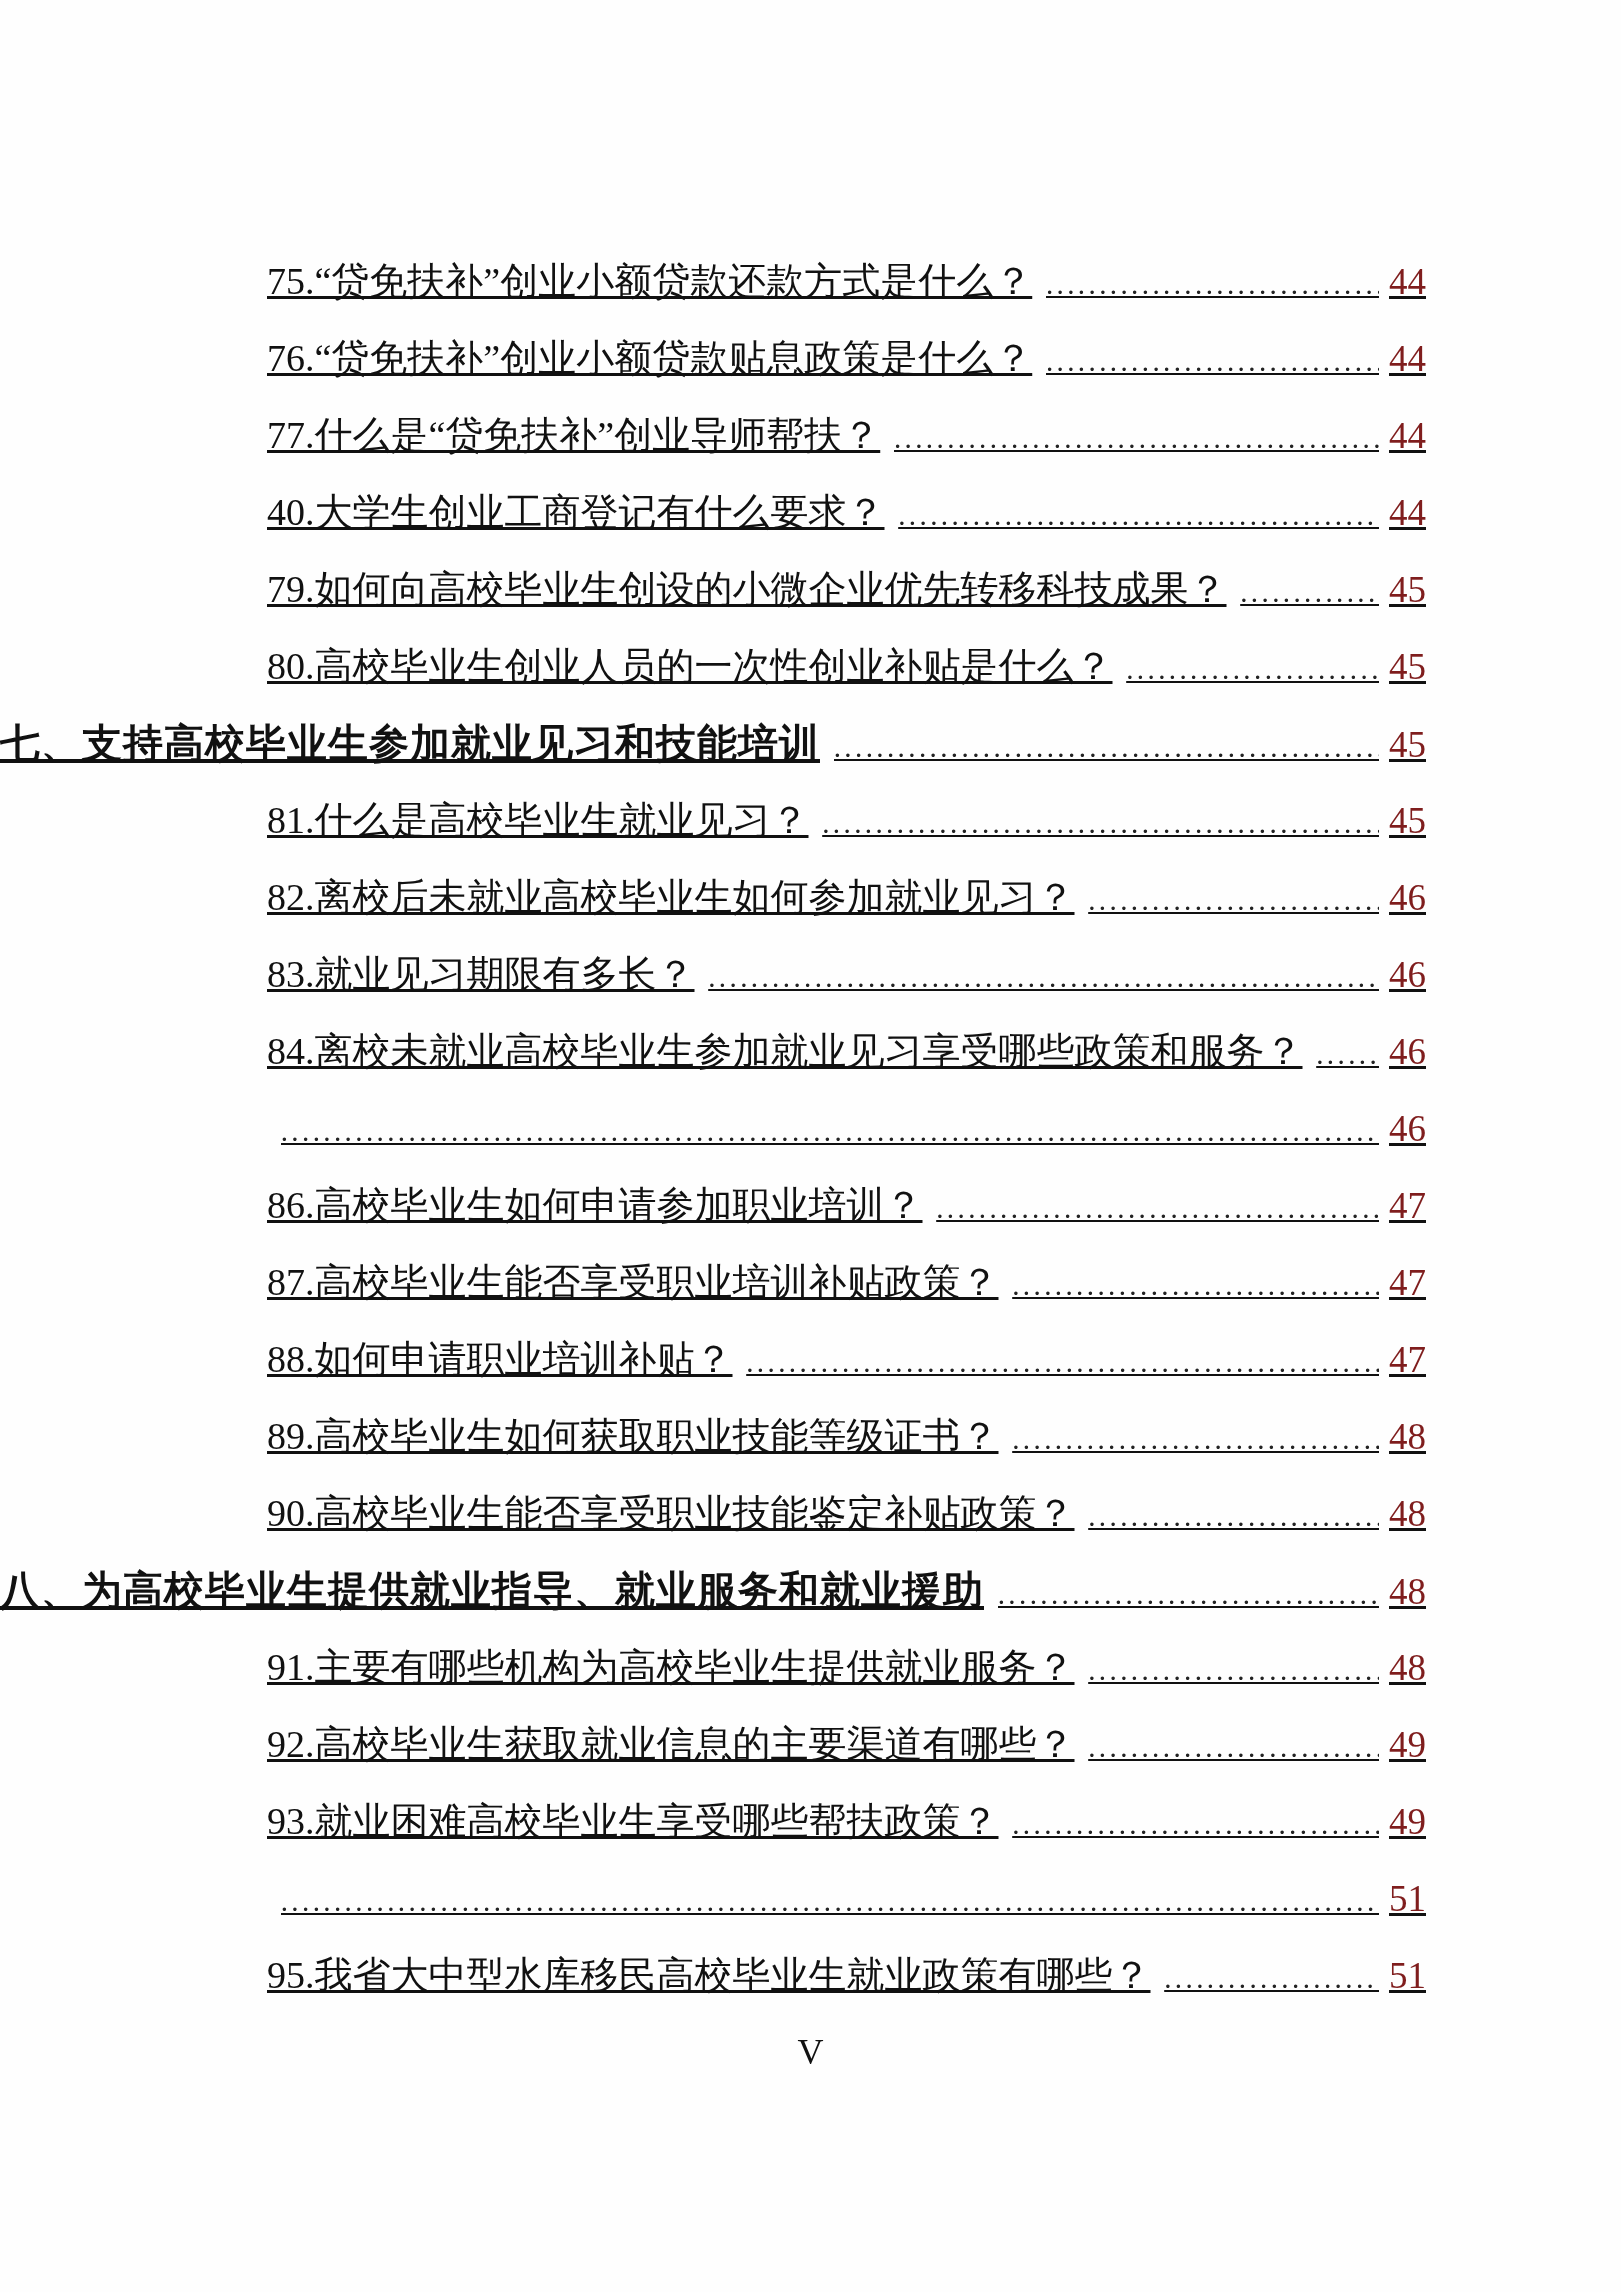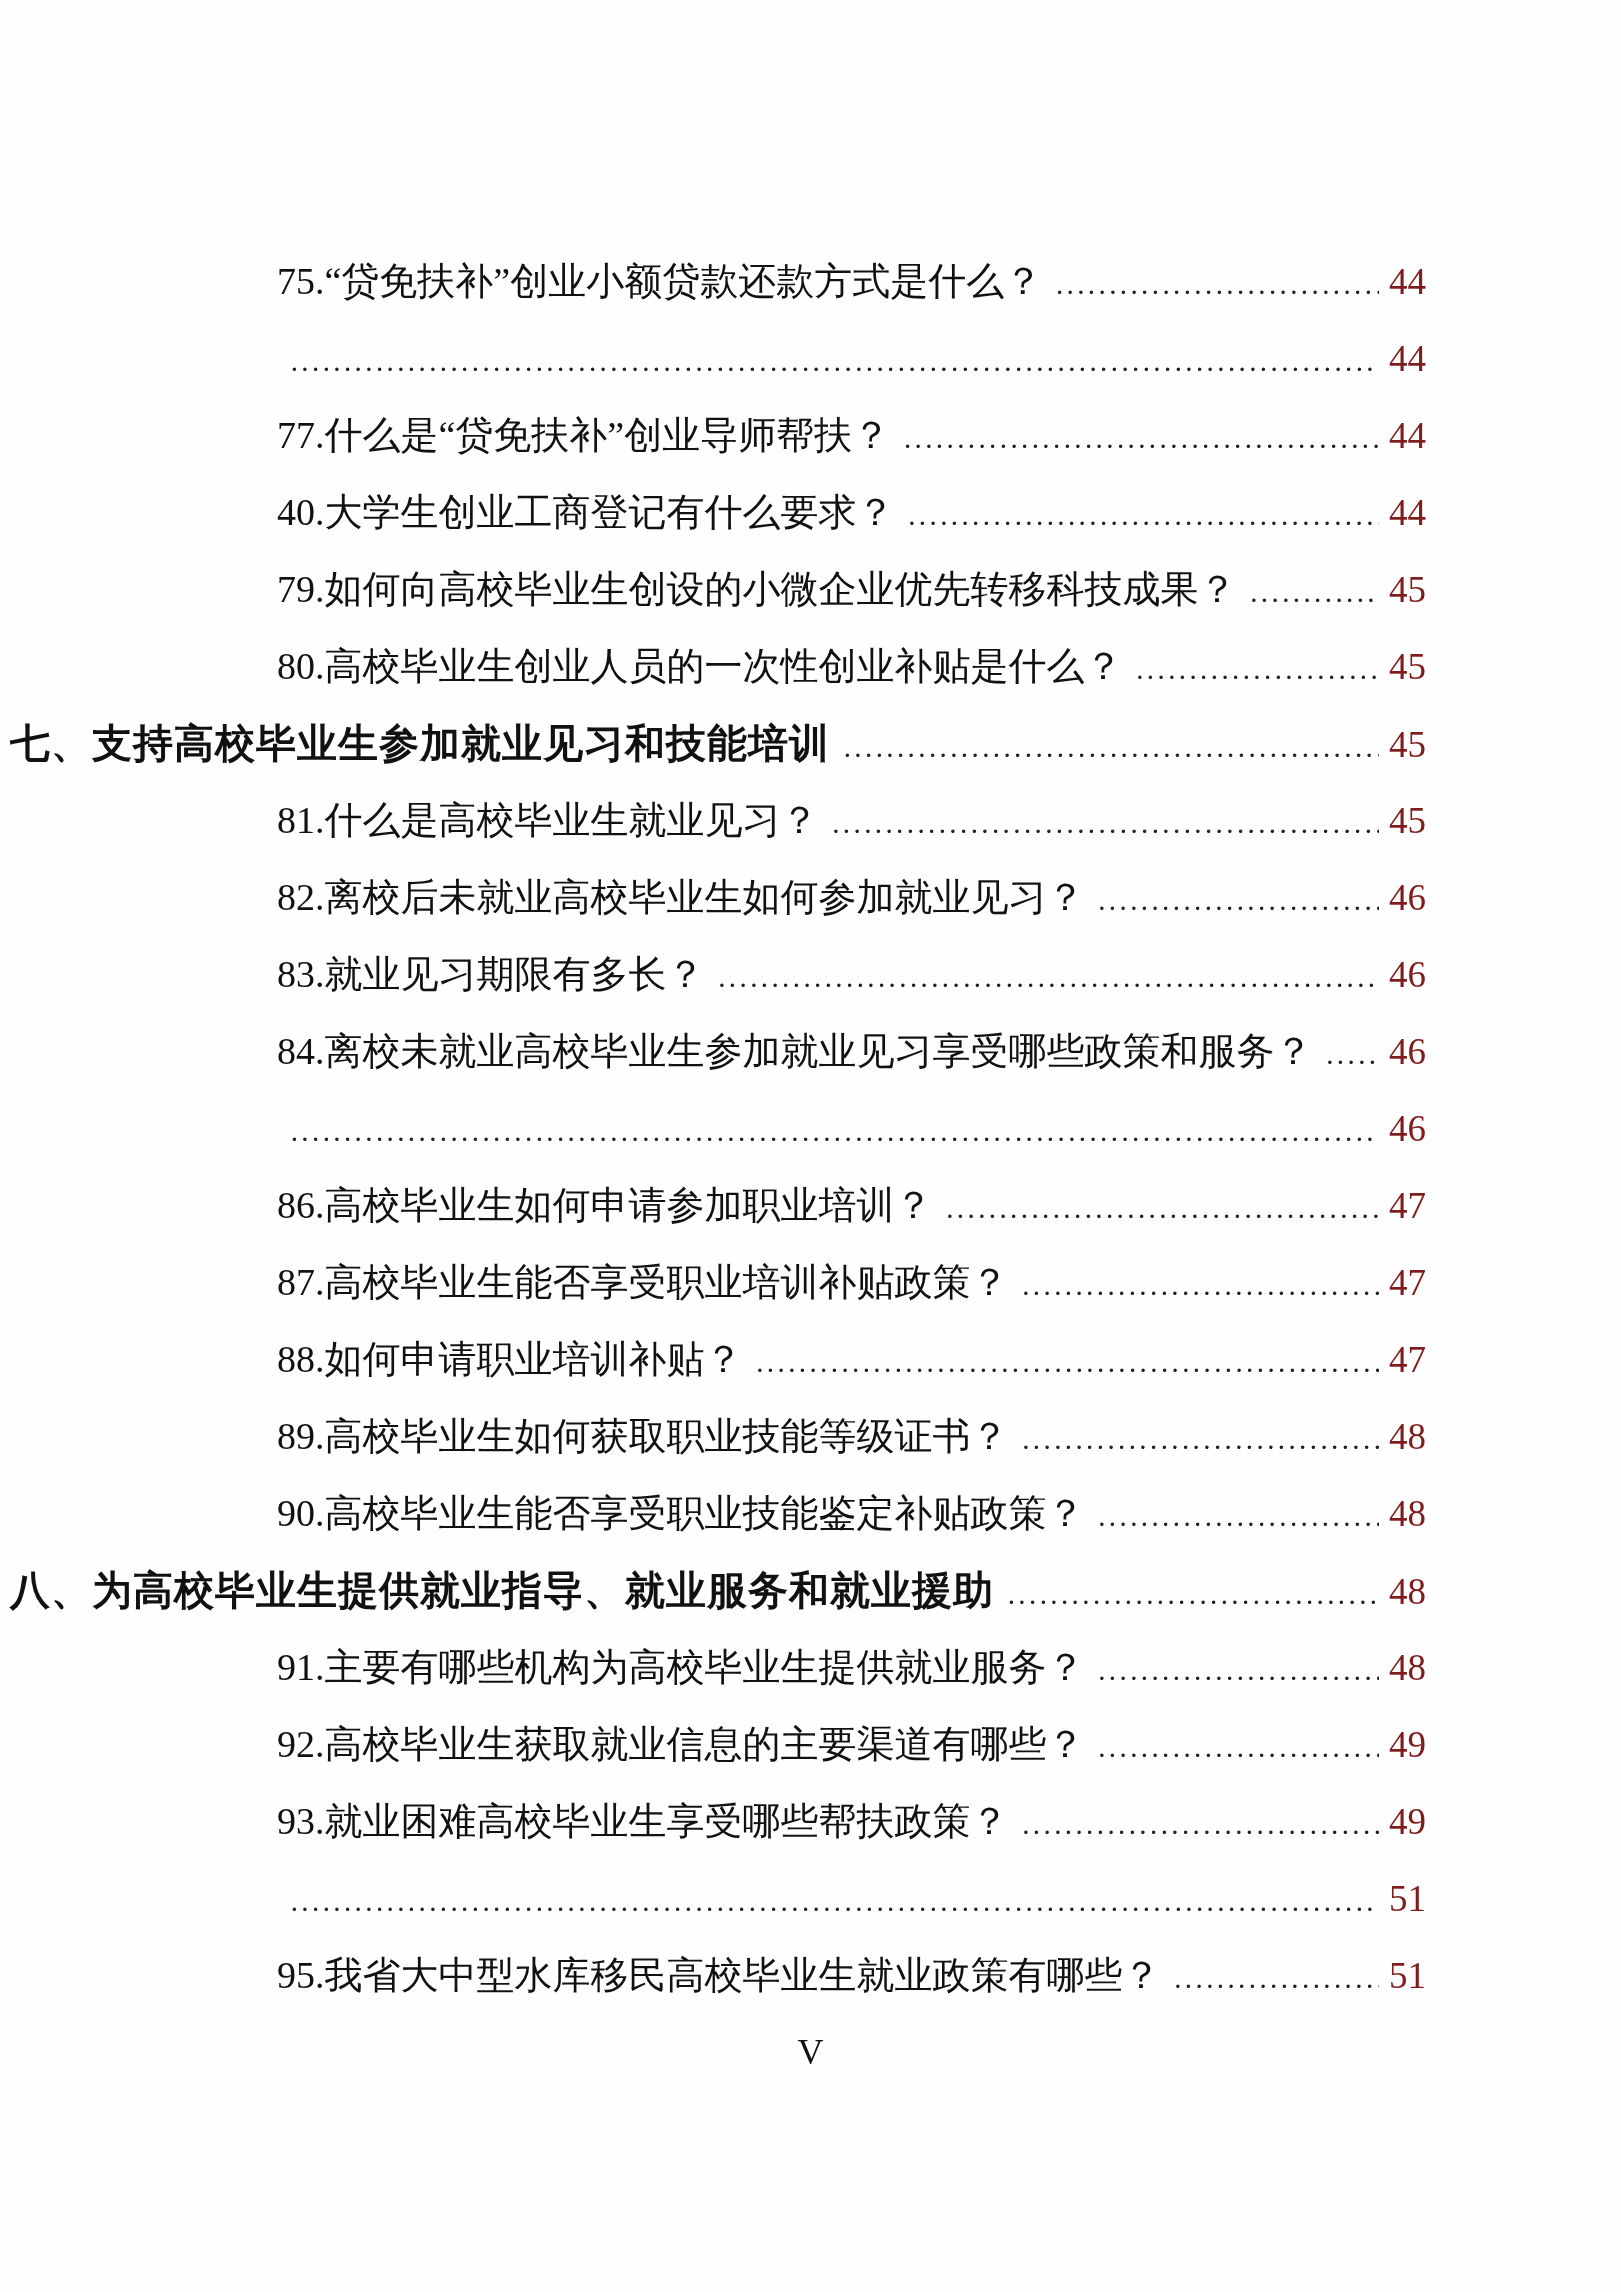--- a/index.html
+++ b/index.html
@@ -9,22 +9,23 @@
     height: 2293px;
     margin: 0 auto;
     background: #fefefe;
     font-family: "Liberation Serif", serif;
     color: #111;
     overflow: hidden;
   }
   .toc {
     position: absolute;
     top: 243px;
-    left: 10px;
+    left: 0;
     right: 0;
+    text-decoration: underline;
   }
   .row {
     display: flex;
     align-items: baseline;
     height: 77px;
     line-height: 77px;
     padding-right: 195px;
     white-space: nowrap;
   }
   .row.entry {
@@ -79,20 +80,21 @@
 <body>
 
 <div class="page">
   <div class="toc">
       <div class="row entry">
     <span class="label">75.“贷免扶补”创业小额贷款还款方式是什么？</span>
     <span class="leader"></span>
     <span class="pagenum">44</span>
   </div>
       <div class="row entry">
+    <span class="label">76.“贷免扶补”创业小额贷款贴息政策是什么？</span>
     <span class="leader"></span>
     <span class="pagenum">44</span>
   </div>
       <div class="row entry">
     <span class="label">77.什么是“贷免扶补”创业导师帮扶？</span>
     <span class="leader"></span>
     <span class="pagenum">44</span>
   </div>
       <div class="row entry">
     <span class="label">40.大学生创业工商登记有什么要求？</span>

